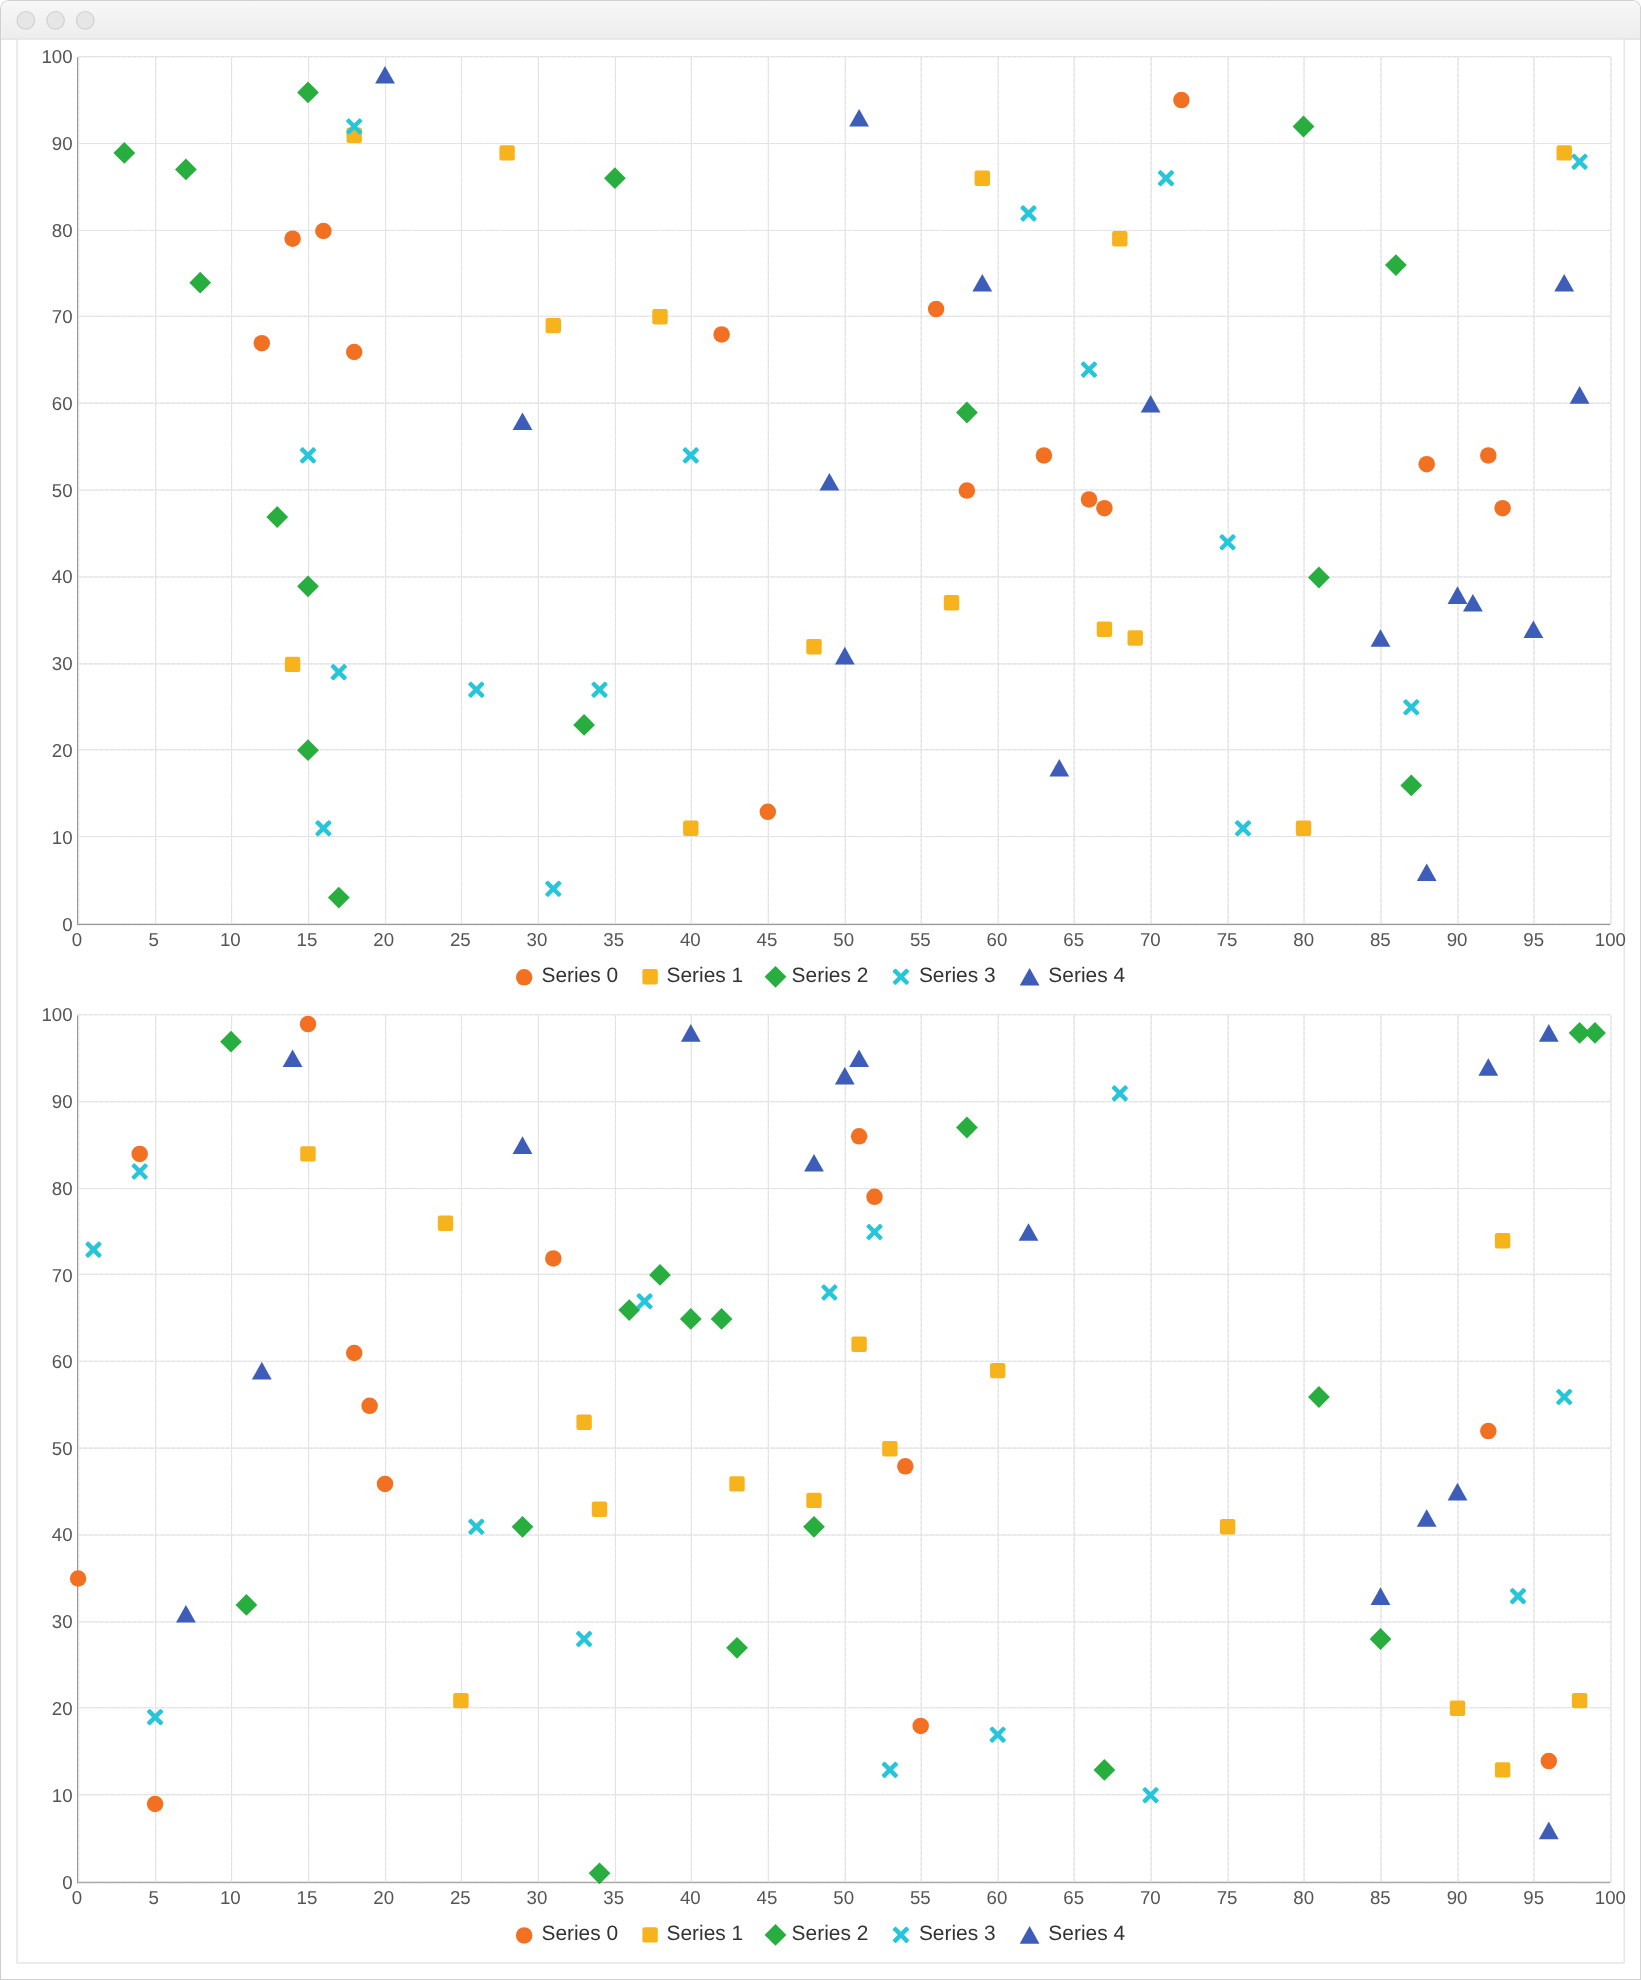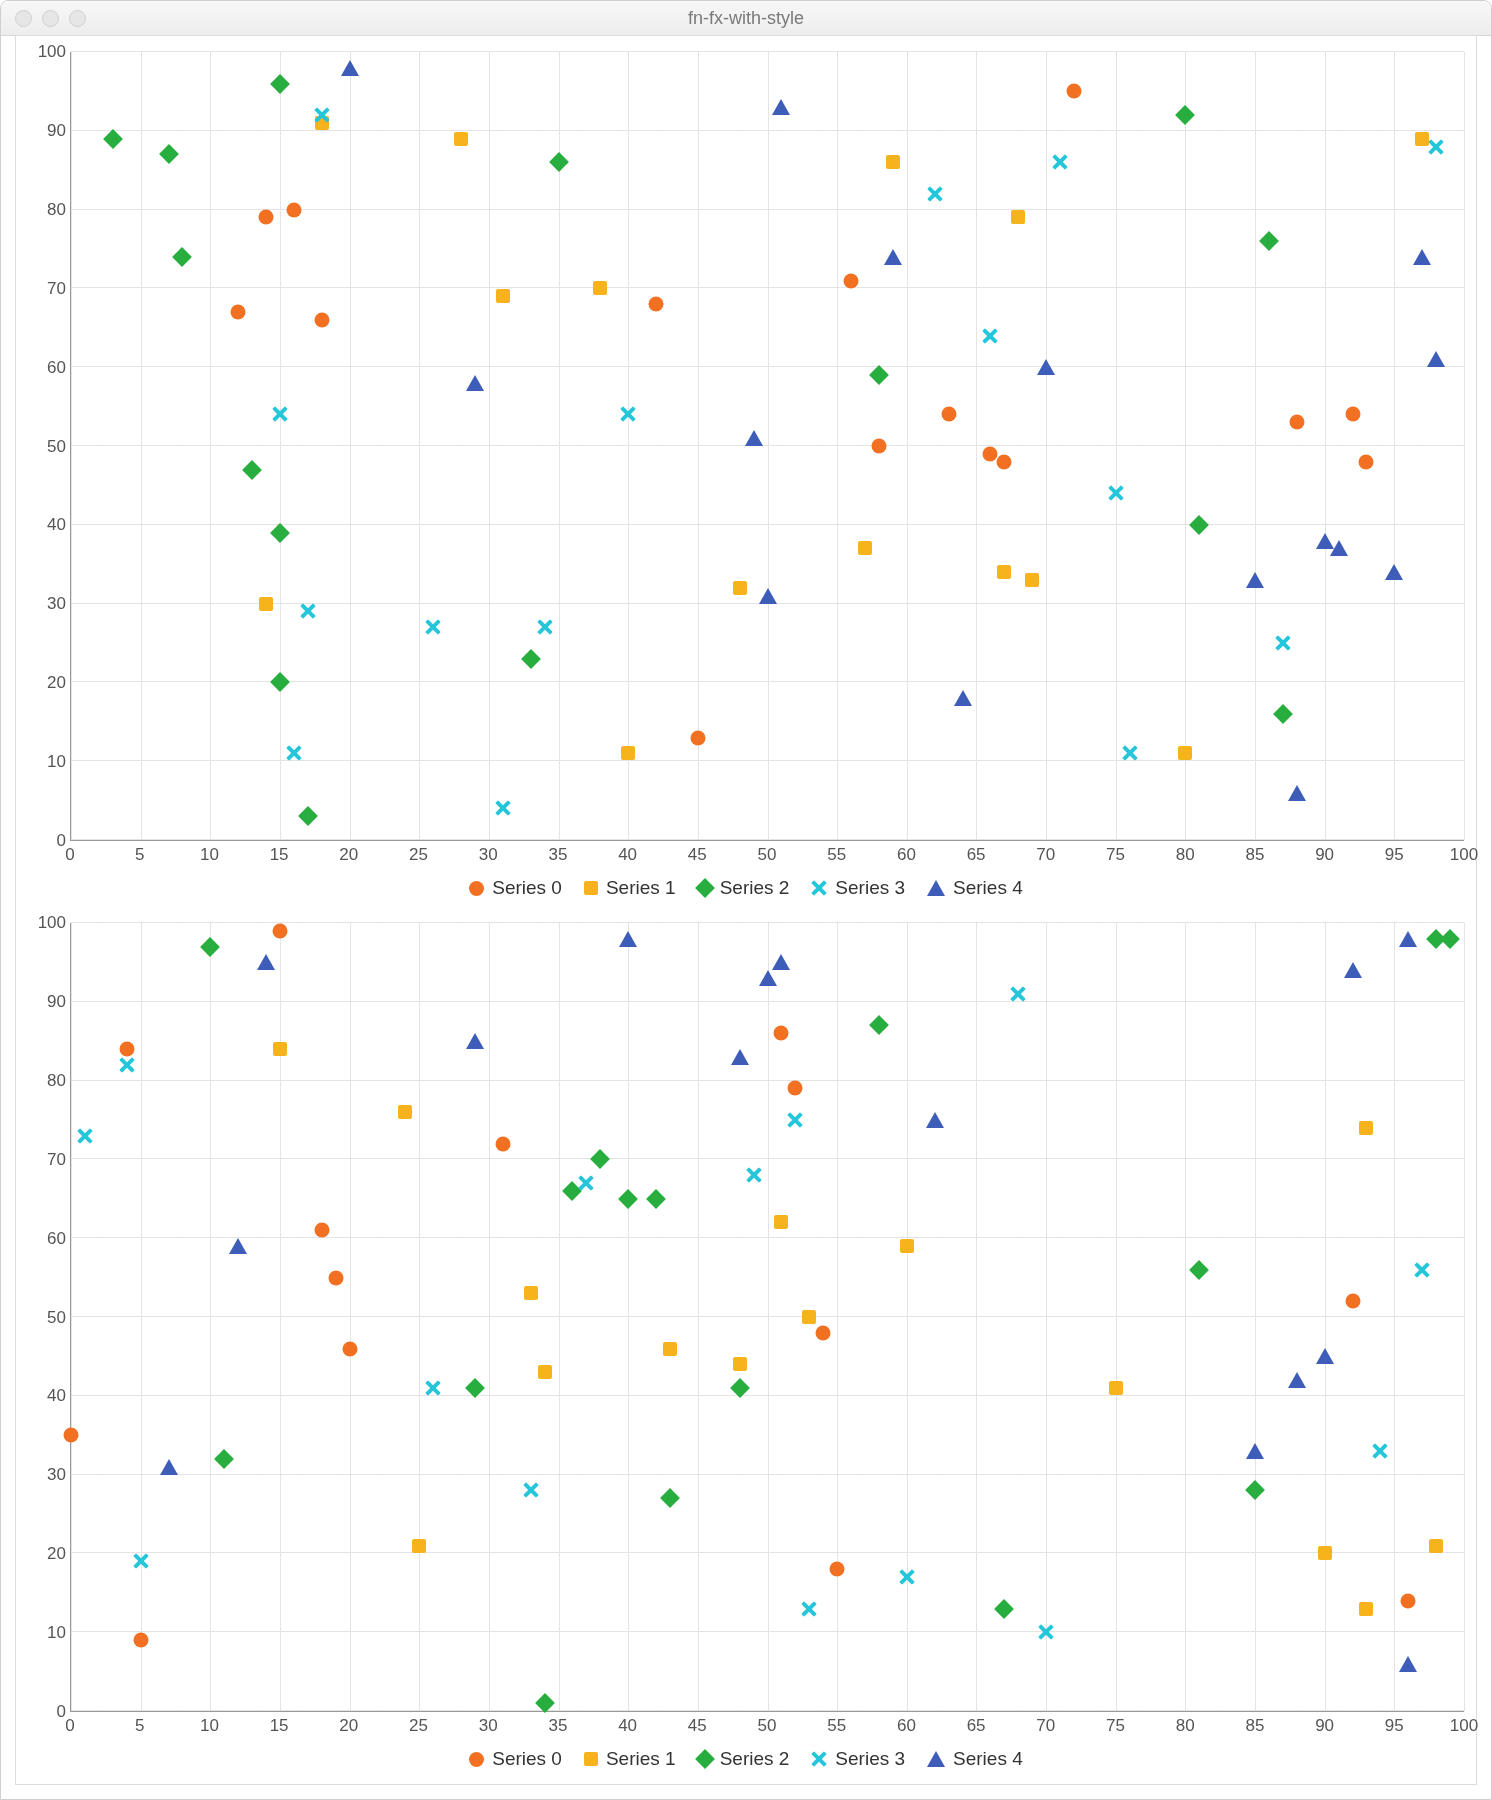--- a/index.html
+++ b/index.html
@@ -37,21 +37,20 @@
 </style>
 </head>
 <body>
 <div class="window">
   <div class="titlebar">
     <div class="traffic">
       <div class="tlight"></div>
       <div class="tlight"></div>
       <div class="tlight"></div>
     </div>
-    <div class="title">fn-fx-with-style</div>
   </div>
   <div class="content">
     <div class="chart-wrap">
         <div class="chart-block">
           <div class="plot-row">
             <div class="y-axis">
               <div class="y-tick" style="bottom: 0%;">0</div>
               <div class="y-tick" style="bottom: 10%;">10</div>
               <div class="y-tick" style="bottom: 20%;">20</div>
               <div class="y-tick" style="bottom: 30%;">30</div>

